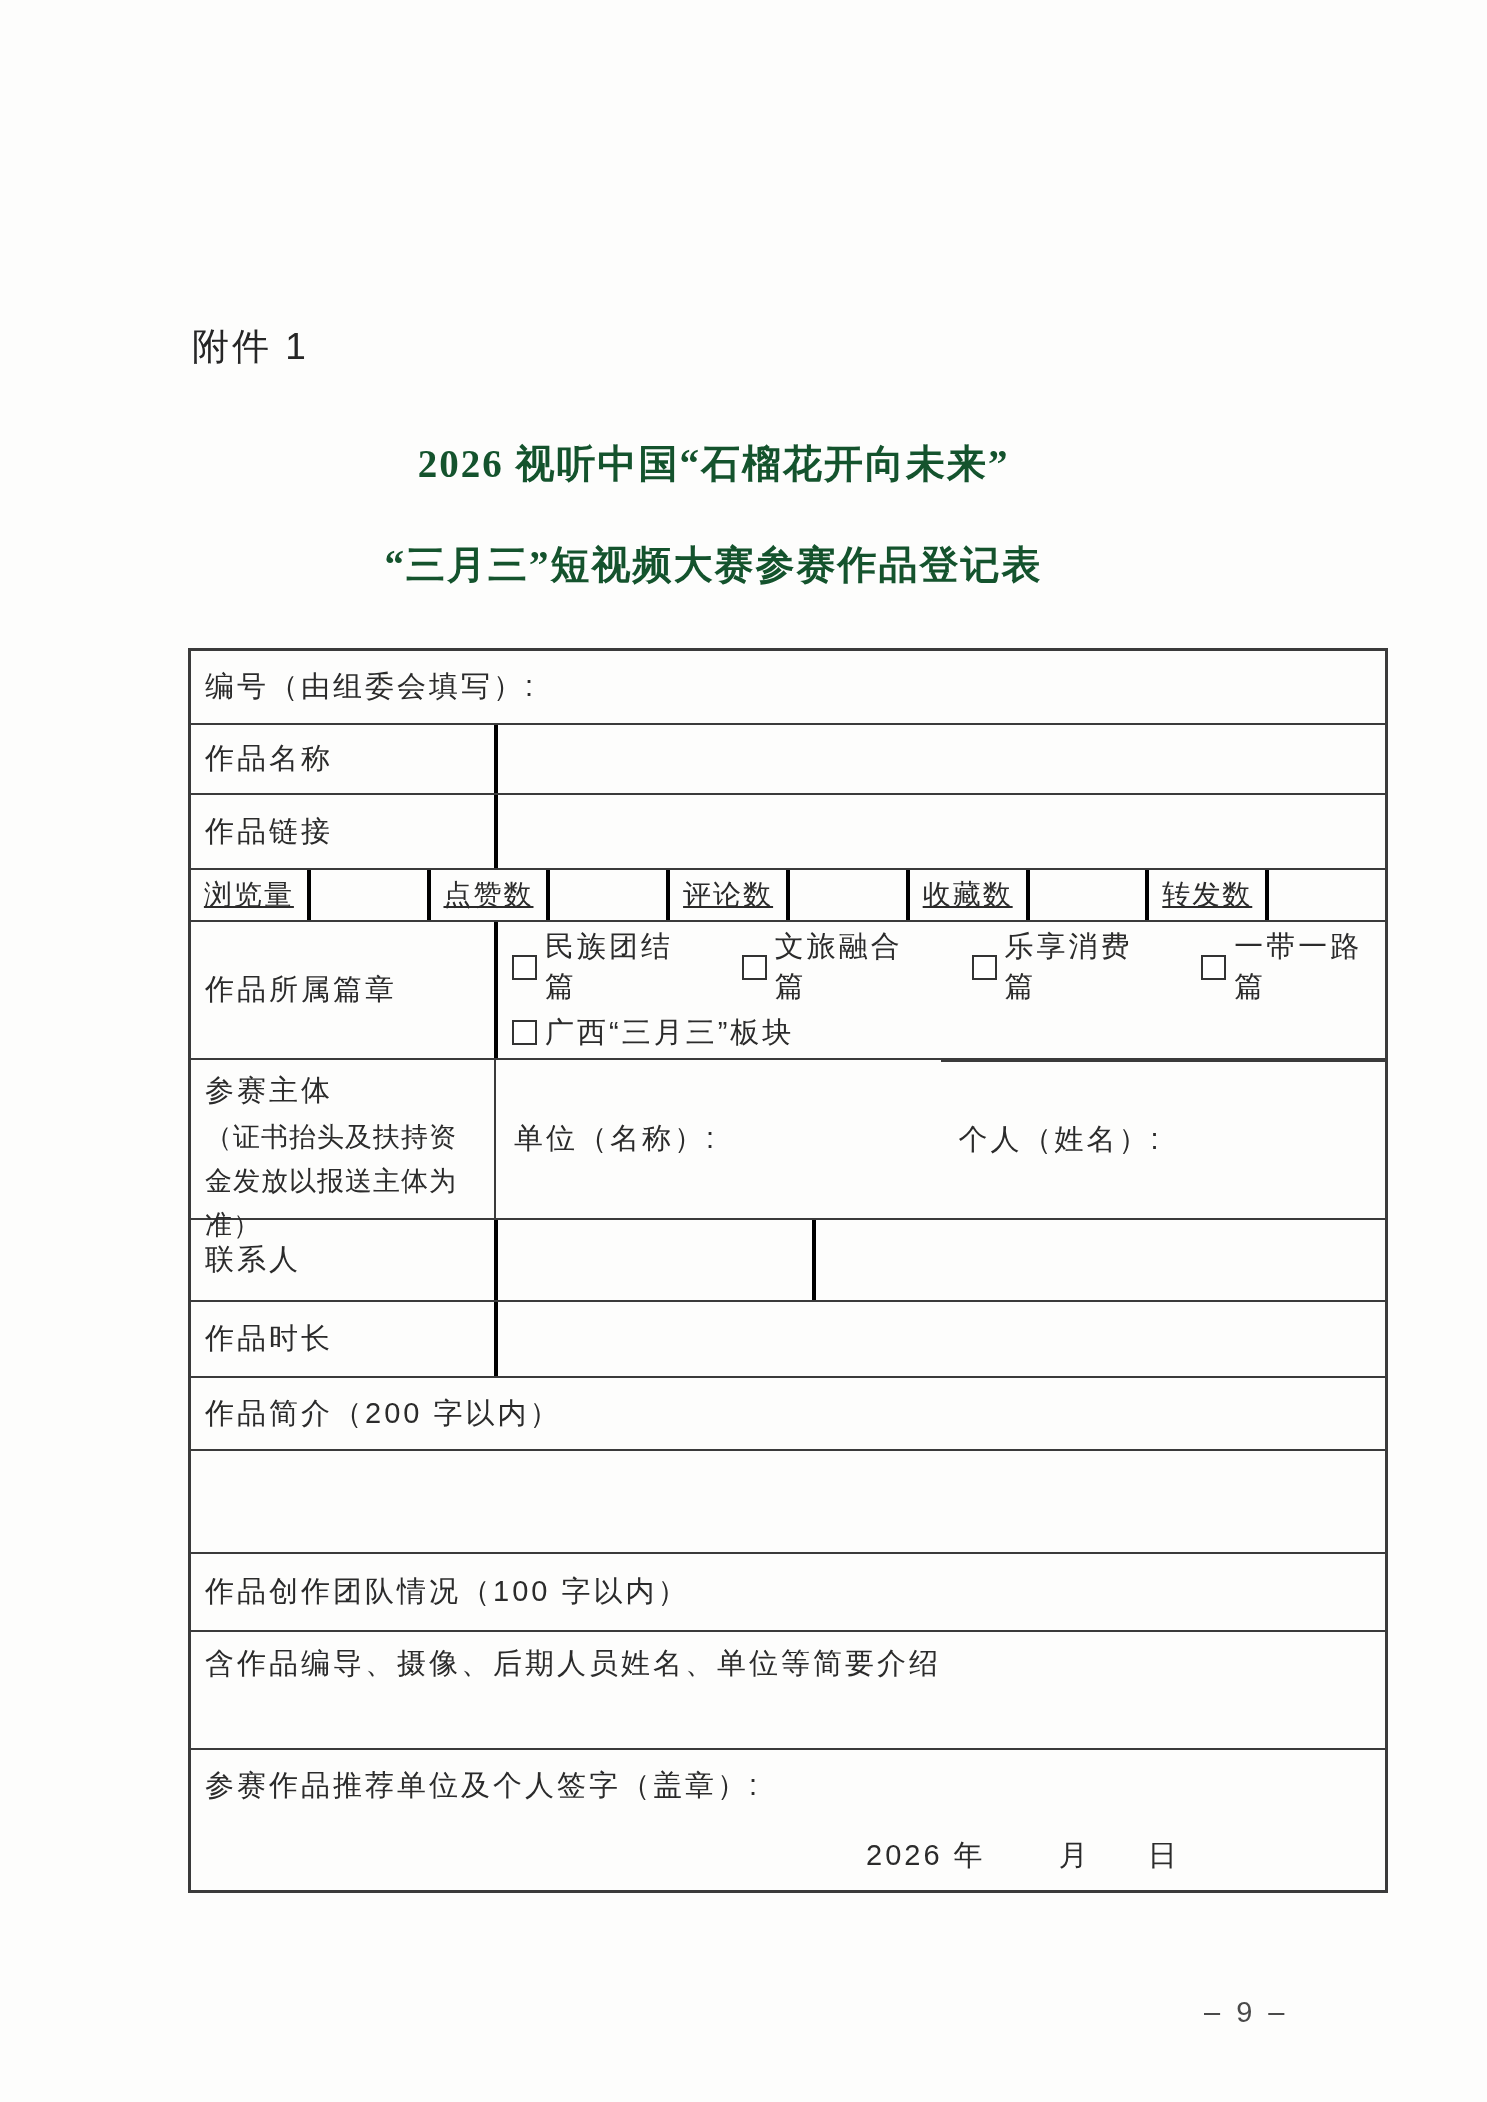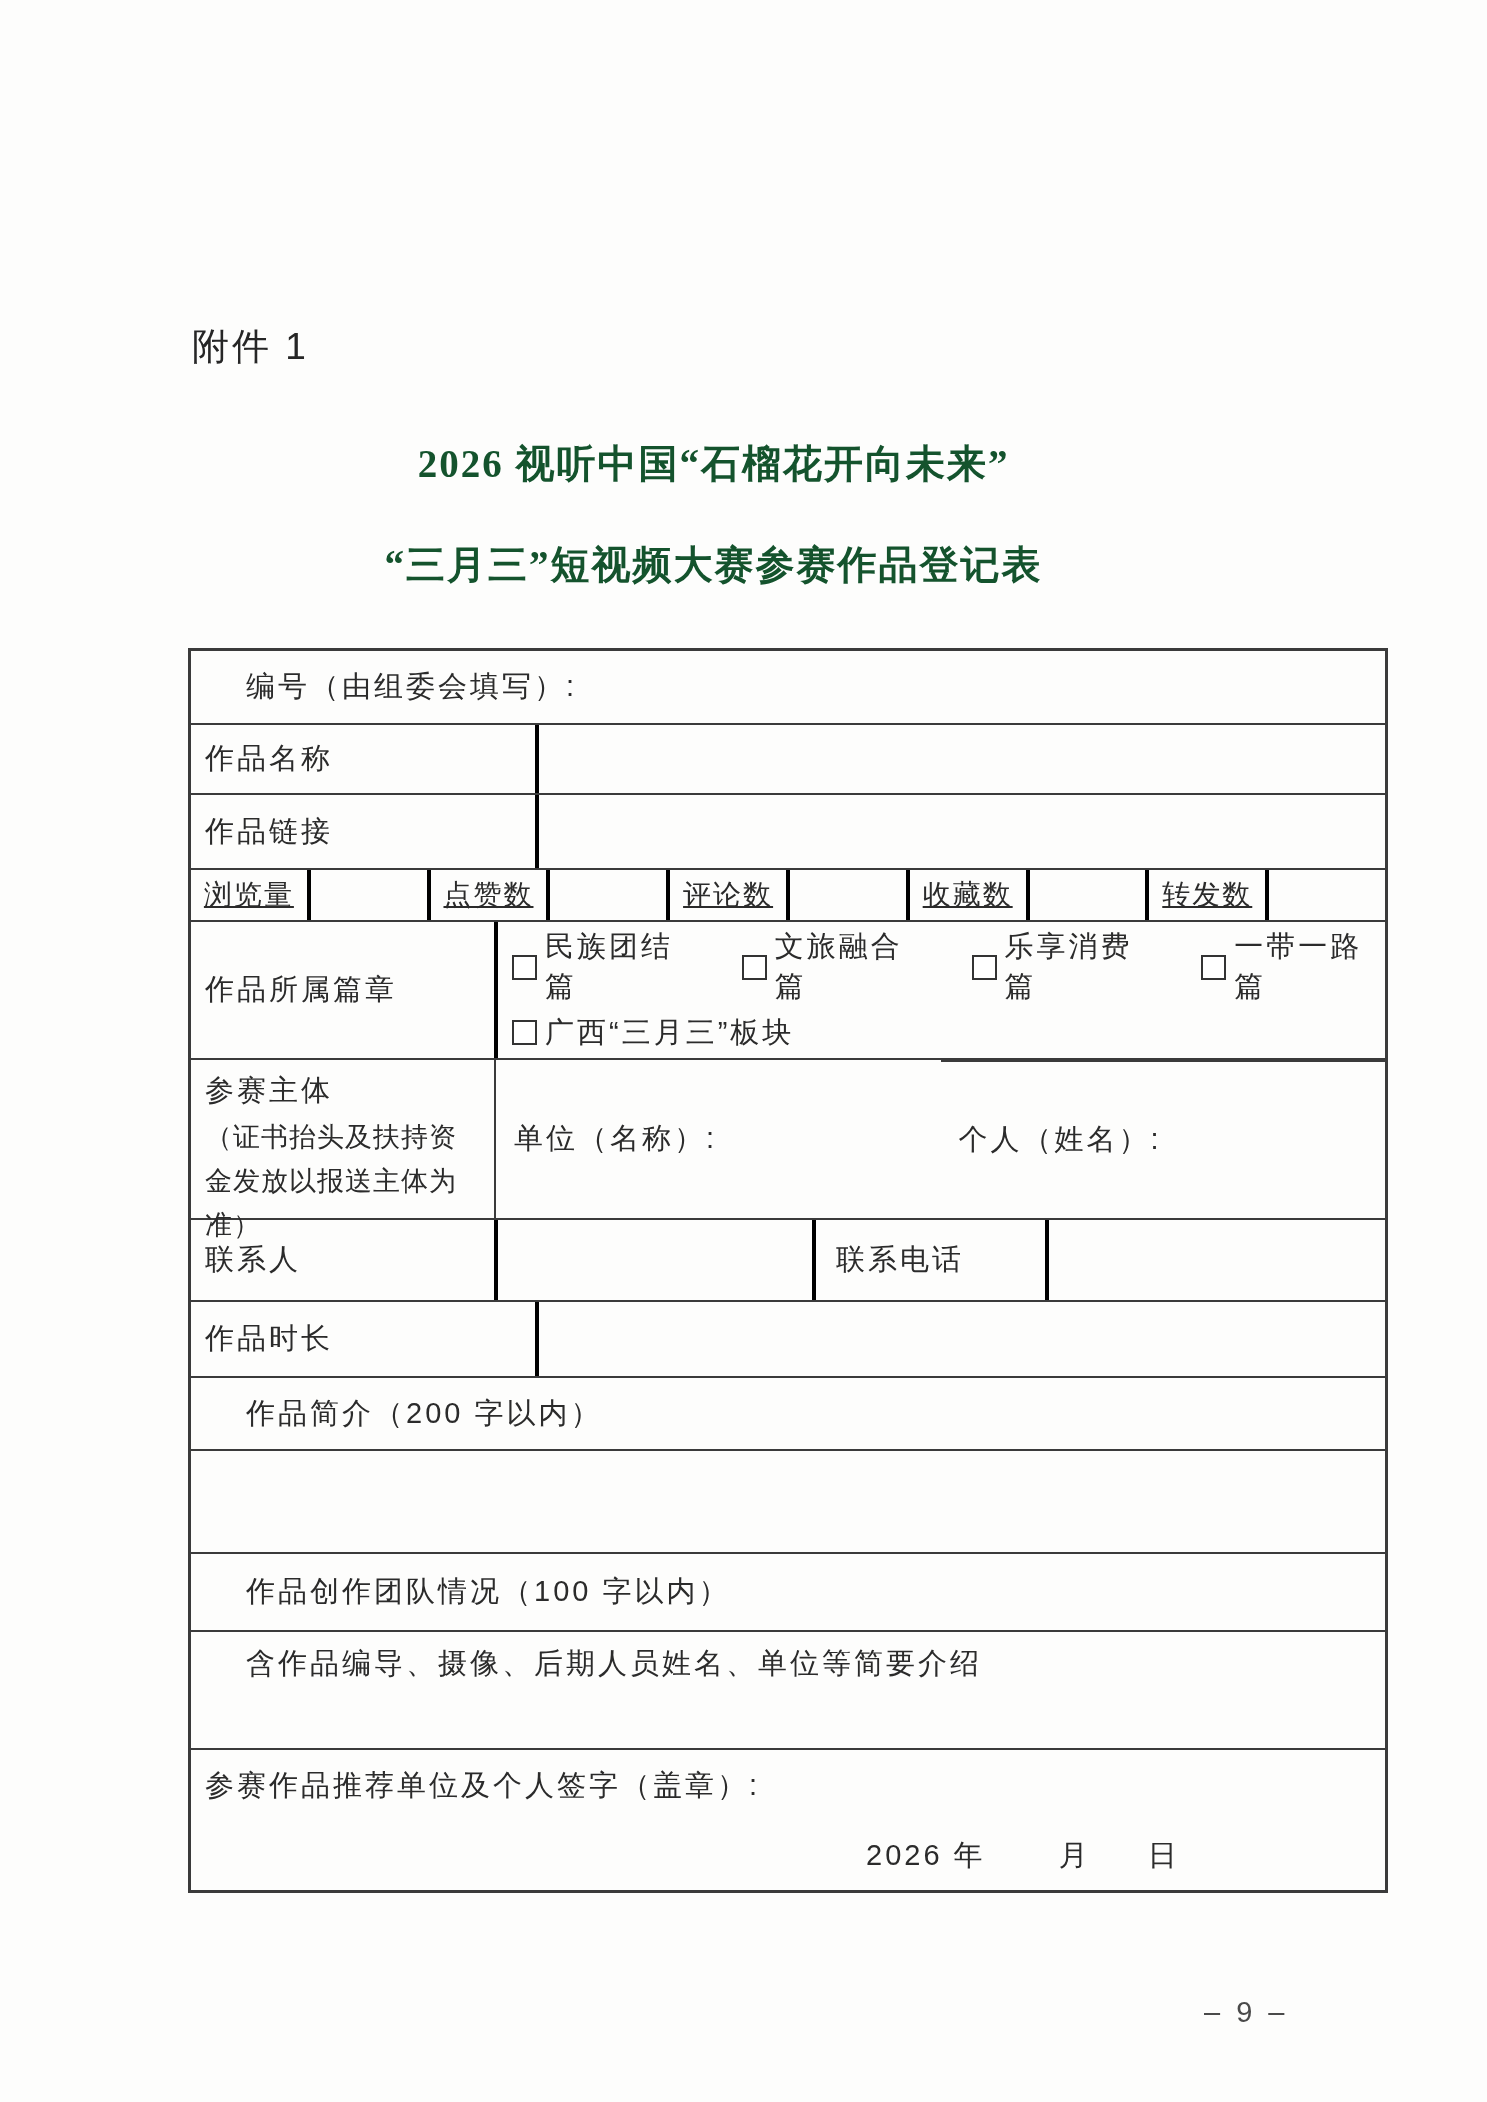--- a/index.html
+++ b/index.html
@@ -21,21 +21,21 @@
   .doc-title .t2{margin-top:47px;}
   .form-table{
     position:absolute;left:188px;top:648px;width:1200px;
     border:3px solid #3b3b3b;box-sizing:border-box;
     font-size:29px;letter-spacing:3px;color:#2b2b2b;
   }
   .row{display:flex;align-items:stretch;border-top:2px solid #3b3b3b;box-sizing:border-box;}
   .row.first{border-top:none;}
   .cell{box-sizing:border-box;display:flex;align-items:center;padding-left:14px;}
   .bl{border-left:4px solid #000000;}
-  .grow{flex:1;margin-left:41px;}
+  .grow{flex:1;}
   .w-label{width:303px;flex:none;}
   
   .r1{height:72px;}.r2{height:70px;}.r3{height:75px;}.r4{height:52px;text-decoration:underline;}
   .r5{height:138px;}.r6{height:160px;}.r7{height:82px;}.r8{height:76px;}
   .r9{height:73px;}.r10{height:103px;}.r11{height:78px;}.r12{height:118px;}
   .r13{height:142px;}
   
   .r4 .cell{flex:1 1 0;justify-content:center;padding:0;letter-spacing:2px;font-size:28px;}
   
   .chapter-cell{flex:1;display:flex;flex-direction:column;justify-content:space-evenly;
@@ -144,21 +144,20 @@
     </div>
     <div class="entrant-right">
       <div class="entrant-sub">单位（名称）:</div>
       <div class="entrant-sub second">个人（姓名）:</div>
     </div>
   </div>
 
   <div class="row r7">
     <div class="cell w-label">联系人</div>
     <div class="cell w-blank1 bl"></div>
-    <div class="cell w-phone bl">联系电话</div>
     <div class="cell grow bl"></div>
   </div>
 
   <div class="row r8">
     <div class="cell w-label">作品时长</div>
     <div class="cell grow bl"></div>
   </div>
 
   <div class="row r9">
     <div class="cell grow">作品简介（200 字以内）</div>

